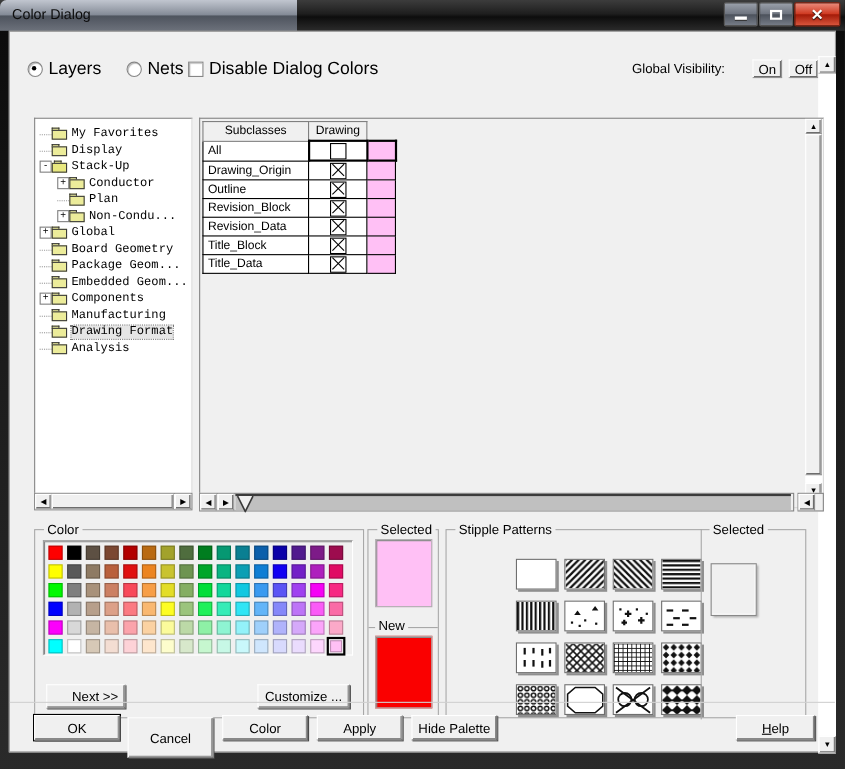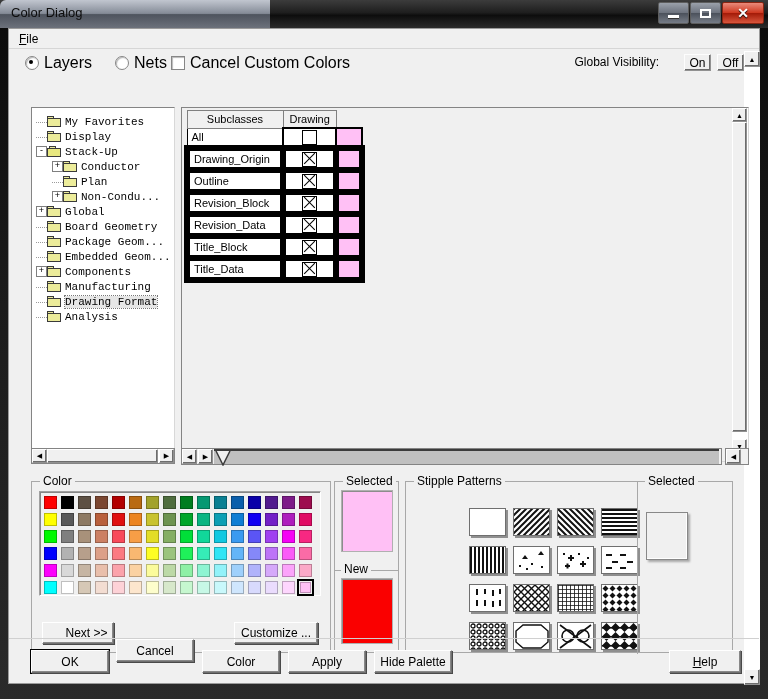--- a/index.html
+++ b/index.html
@@ -131,21 +131,21 @@
     border-right-color:#d8d8d8;border-bottom-color:#d8d8d8;
     box-sizing:border-box;overflow:hidden;
   }
   .subtable{position:absolute;left:2px;top:2px;border-collapse:collapse;}
   .subtable th{
     background:#f0f0f0;border:1px solid #808080;
     font-size:11px;font-weight:normal;font-family:"Liberation Sans",sans-serif;
     padding:2px 6px;height:15px;box-sizing:border-box;
   }
   .subtable td{
-    border:6px solid #000000;background:#fff;
+    border:1px solid #000000;background:#fff;
     font-size:11px;padding:1px 4px;height:17px;box-sizing:border-box;
     font-family:"Liberation Sans",sans-serif;white-space:nowrap;
   }
   .subtable td.name{width:96px;}
   .subtable td.vis{width:19px;padding:0;text-align:center;background:#fff;}
   .subtable td.swatch{width:26px;padding:0;}
   .xbox{
     display:inline-block;width:13px;height:13px;border:1px solid #000;
     background:#fff;position:relative;vertical-align:middle;margin-top:1px;
   }
@@ -258,36 +258,33 @@
           <span class="max"></span>
         </div>
       <div class="wbtn close">
           <span class="x">✕</span>
         </div>
     </div>
   </div>
 
   <div class="client">
 
-    <div class="menubar">
-      <div class="menu-item"><u>F</u><span style="display:inline">ile</span></div>
-    </div>
 
     <div class="optrow">
       <div class="radio" style="left:16px;top:3px;">
         <span class="rdot on"></span>
         <span>Layers</span>
       </div>
       <div class="radio" style="left:106px;top:3px;">
         <span class="rdot"></span>
         <span>Nets</span>
       </div>
       <div class="cbox" style="left:162px;top:3px;">
         <span class="cbx"></span>
-        <span>Cancel Custom Colors</span>
+        <span>Disable Dialog Colors</span>
       </div>
       <div class="gv-label">Global Visibility:</div>
       <div class="sbtn" style="right:48px;top:3px;">
         <span>On</span>
       </div>
       <div class="sbtn" style="right:15px;top:3px;">
         <span>Off</span>
       </div>
     </div>
 
@@ -1005,21 +1002,21 @@
         </div>
       <div style="position:absolute;left:231px;top:-1px;height:173px;border-left:1px solid #a8a8a8;"></div>
       <div class="gt" style="left:239px;">Selected</div>
       <div class="ssel" style="left:240px;top:30px;width:42px;height:48px;"></div>
     </div>
 
     <div class="footer">
       <div class="btn default" style="left:22px;top:11px;width:78px;height:23px;">
         <span>OK</span>
       </div>
-      <div class="btn" style="left:107px;top:0;width:78px;height:23px;">
+      <div class="btn" style="left:107px;top:13px;width:78px;height:37px;">
         <span>Cancel</span>
       </div>
       <div class="btn" style="left:193px;top:11px;width:78px;height:23px;">
         <span>Color</span>
       </div>
       <div class="btn" style="left:279px;top:11px;width:78px;height:23px;">
         <span>Apply</span>
       </div>
       <div class="btn" style="left:365px;top:11px;width:78px;height:23px;">
         <span>Hide Palette</span>

